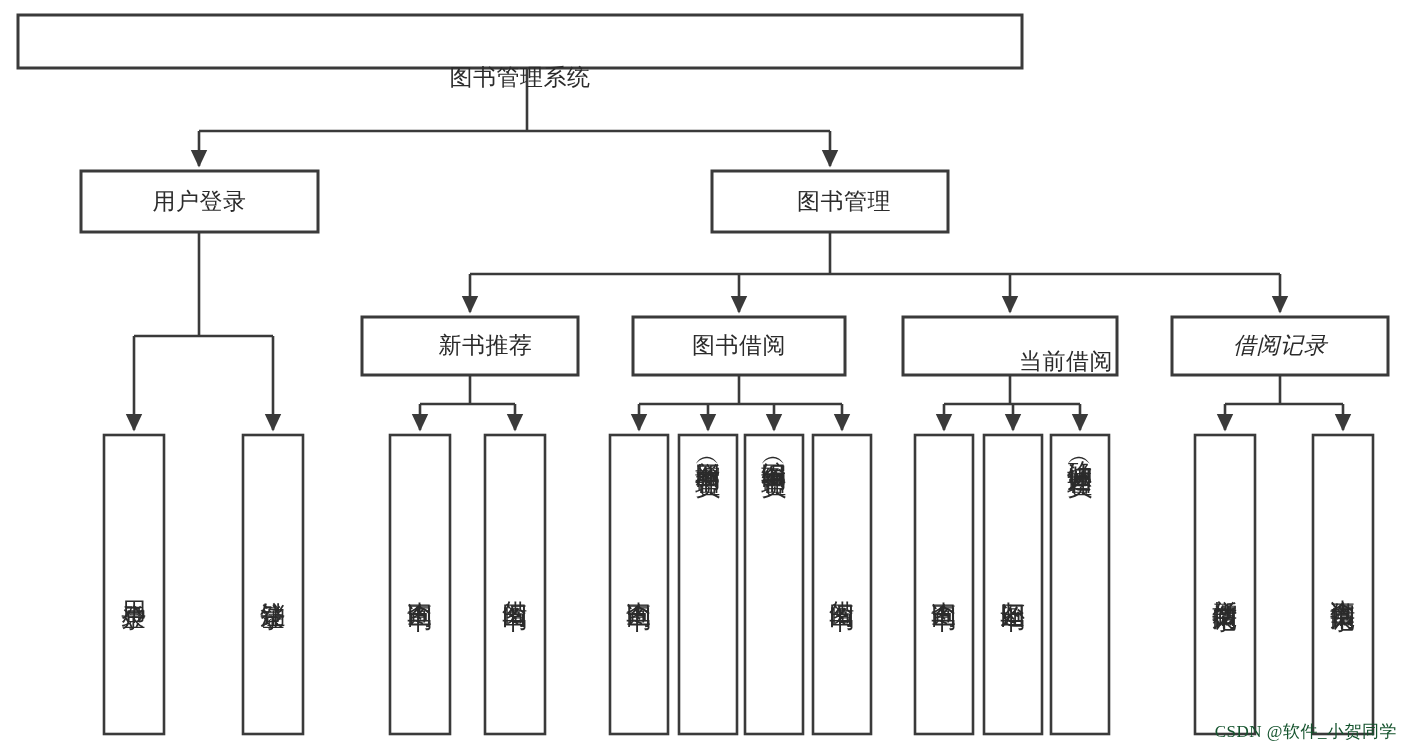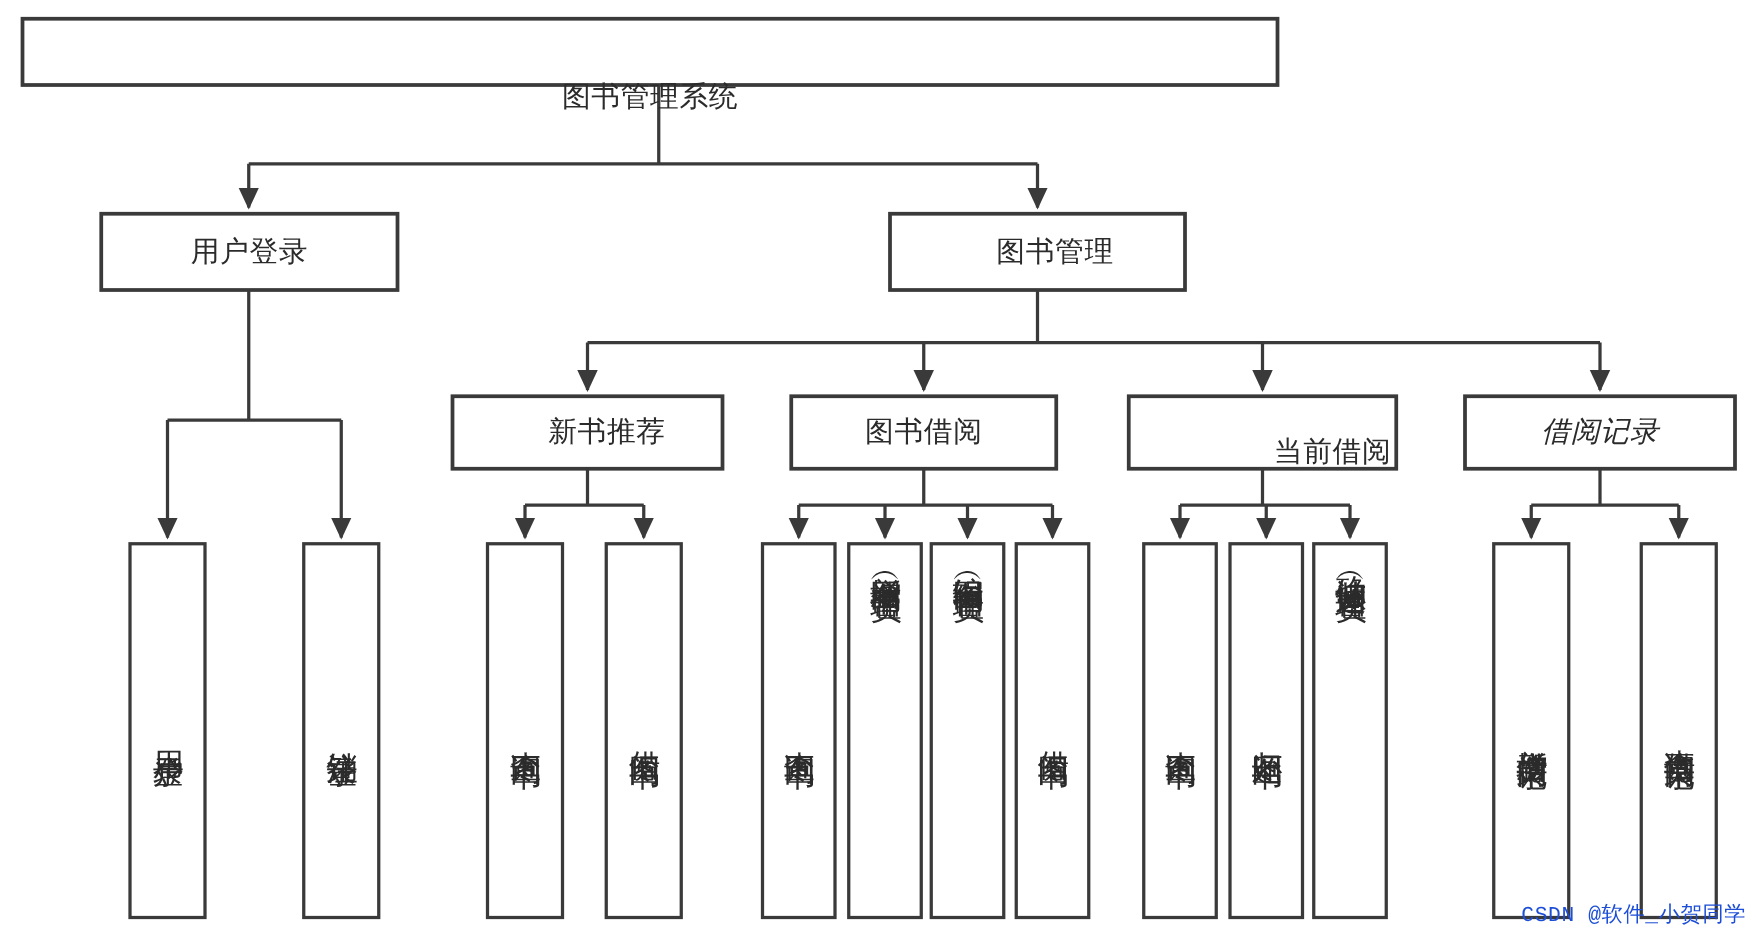--- a/index.html
+++ b/index.html
@@ -72,22 +72,22 @@
   }
   .node-label.vertical.centered {
     justify-content: center;
     padding-top: 0;
   }
   .watermark {
     position: absolute;
     right: 8px;
     bottom: 4px;
     font-size: 17px;
-    color: #1d4ed8;
-    font-family: Liberation Mono, monospace;
+    color: #14532d;
+    font-family: Liberation Serif, serif;
     white-space: nowrap;
     letter-spacing: 0.5px;
   }
 </style>
 </head>
 <body>
 
 <div id="diagram-root">
 
   <svg id="tree-svg" viewBox="0 0 1405 747">

